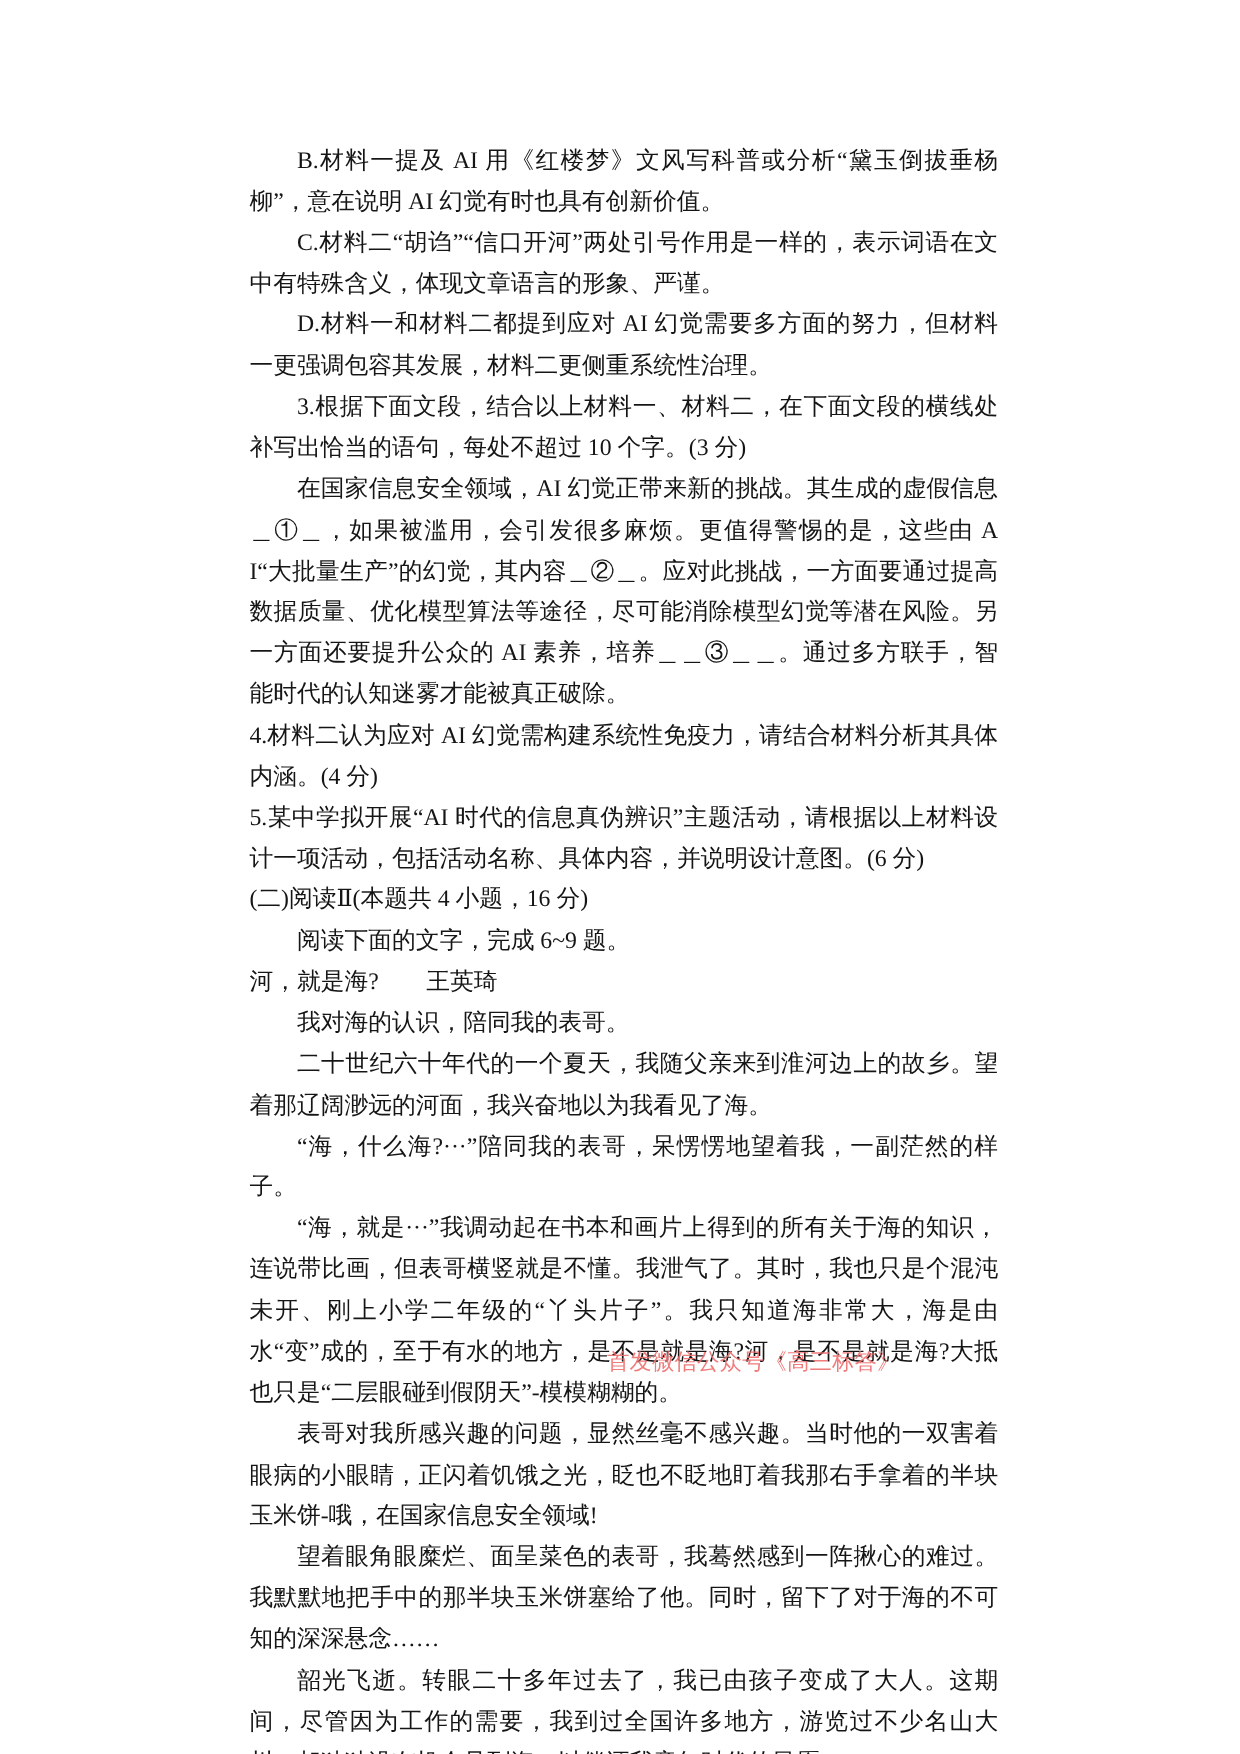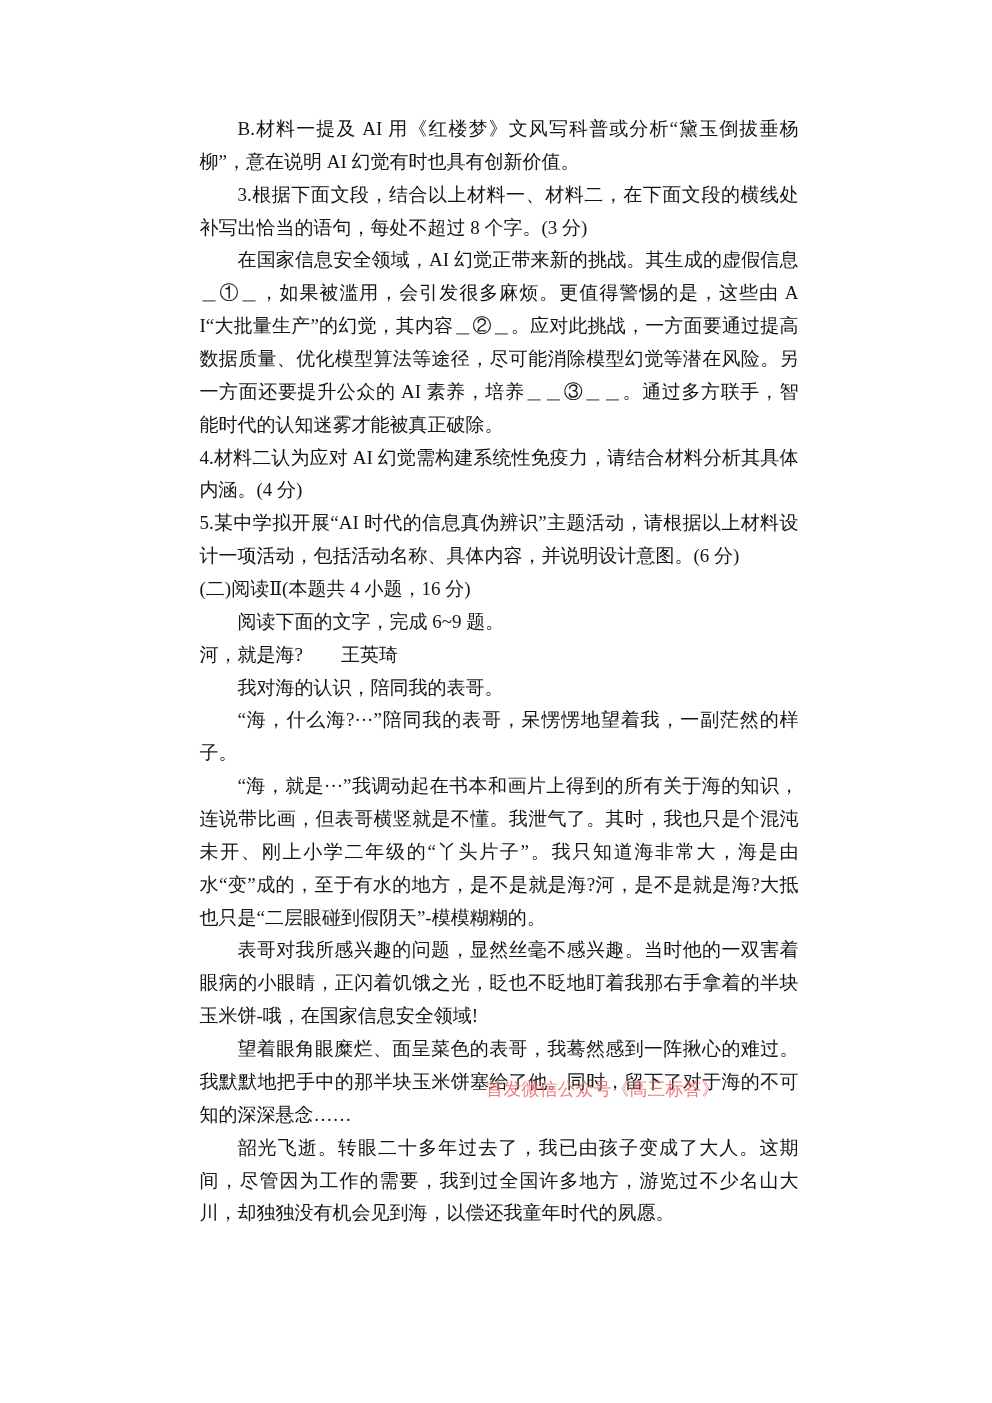--- a/index.html
+++ b/index.html
@@ -47,28 +47,31 @@
     white-space: nowrap;
     pointer-events: none;
   }
 </style>
 </head>
 <body>
 
 <div class="page">
   <div class="doc">
       <p class="blk indent">B.材料一提及 AI 用《红楼梦》文风写科普或分析“黛玉倒拔垂杨柳”，意在说明 AI 幻觉有时也具有创新价值。</p>
-      <p class="blk indent">3.根据下面文段，结合以上材料一、材料二，在下面文段的横线处补写出恰当的语句，每处不超过 8 个字。(3 分)</p>
+      <p class="blk indent">C.材料二“胡诌”“信口开河”两处引号作用是一样的，表示词语在文中有特殊含义，体现文章语言的形象、严谨。</p>
+      <p class="blk indent">D.材料一和材料二都提到应对 AI 幻觉需要多方面的努力，但材料一更强调包容其发展，材料二更侧重系统性治理。</p>
+      <p class="blk indent">3.根据下面文段，结合以上材料一、材料二，在下面文段的横线处补写出恰当的语句，每处不超过 10 个字。(3 分)</p>
       <p class="blk indent">在国家信息安全领域，AI 幻觉正带来新的挑战。其生成的虚假信息＿①＿，如果被滥用，会引发很多麻烦。更值得警惕的是，这些由 AI“大批量生产”的幻觉，其内容＿②＿。应对此挑战，一方面要通过提高数据质量、优化模型算法等途径，尽可能消除模型幻觉等潜在风险。另一方面还要提升公众的 AI 素养，培养＿＿③＿＿。通过多方联手，智能时代的认知迷雾才能被真正破除。</p>
       <p class="blk flush">4.材料二认为应对 AI 幻觉需构建系统性免疫力，请结合材料分析其具体内涵。(4 分)</p>
       <p class="blk flush">5.某中学拟开展“AI 时代的信息真伪辨识”主题活动，请根据以上材料设计一项活动，包括活动名称、具体内容，并说明设计意图。(6 分)</p>
       <p class="blk heading">(二)阅读Ⅱ(本题共 4 小题，16 分)</p>
       <p class="blk indent">阅读下面的文字，完成 6~9 题。</p>
       <p class="blk title">河，就是海?　　王英琦</p>
       <p class="blk indent">我对海的认识，陪同我的表哥。</p>
+      <p class="blk indent">二十世纪六十年代的一个夏天，我随父亲来到淮河边上的故乡。望着那辽阔渺远的河面，我兴奋地以为我看见了海。</p>
       <p class="blk indent">“海，什么海?···”陪同我的表哥，呆愣愣地望着我，一副茫然的样子。</p>
       <p class="blk indent">“海，就是···”我调动起在书本和画片上得到的所有关于海的知识，连说带比画，但表哥横竖就是不懂。我泄气了。其时，我也只是个混沌未开、刚上小学二年级的“丫头片子”。我只知道海非常大，海是由水“变”成的，至于有水的地方，是不是就是海?河，是不是就是海?大抵也只是“二层眼碰到假阴天”-模模糊糊的。</p>
       <p class="blk indent">表哥对我所感兴趣的问题，显然丝毫不感兴趣。当时他的一双害着眼病的小眼睛，正闪着饥饿之光，眨也不眨地盯着我那右手拿着的半块玉米饼-哦，在国家信息安全领域!</p>
       <p class="blk indent">望着眼角眼糜烂、面呈菜色的表哥，我蓦然感到一阵揪心的难过。我默默地把手中的那半块玉米饼塞给了他。同时，留下了对于海的不可知的深深悬念……</p>
       <p class="blk indent">韶光飞逝。转眼二十多年过去了，我已由孩子变成了大人。这期间，尽管因为工作的需要，我到过全国许多地方，游览过不少名山大川，却独独没有机会见到海，以偿还我童年时代的夙愿。</p>
     </div>
   <div class="watermark">首发微信公众号《高三标答》</div>
 </div>
 
 </body></html>

